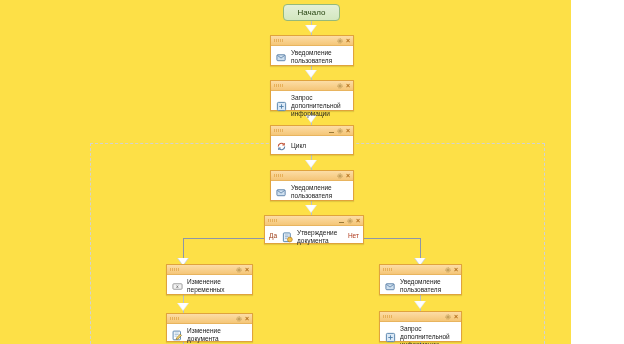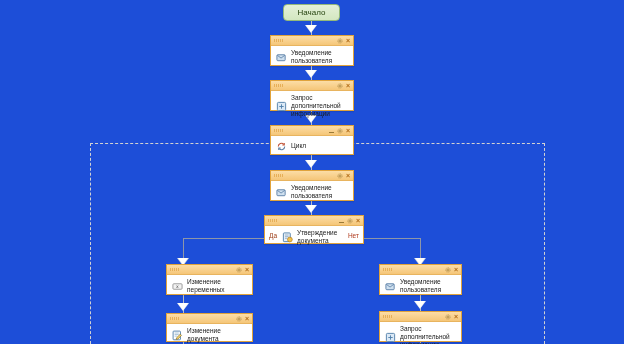--- a/index.html
+++ b/index.html
@@ -5,23 +5,23 @@
   html, body {
     margin: 0;
     padding: 0;
     background: #ffffff;
   }
   body {
     font-family: "Liberation Sans", sans-serif;
   }
   #canvas {
     position: relative;
-    width: 624px;
+    width: 571px;
     height: 344px;
-    background: #1d4ed8;
+    background: #fde047;
     overflow: hidden;
   }
 
   
   .loop-container {
     position: absolute;
     border: 1px dashed #d2d2d2;
     border-bottom: none;
     box-sizing: border-box;
     background: transparent;

